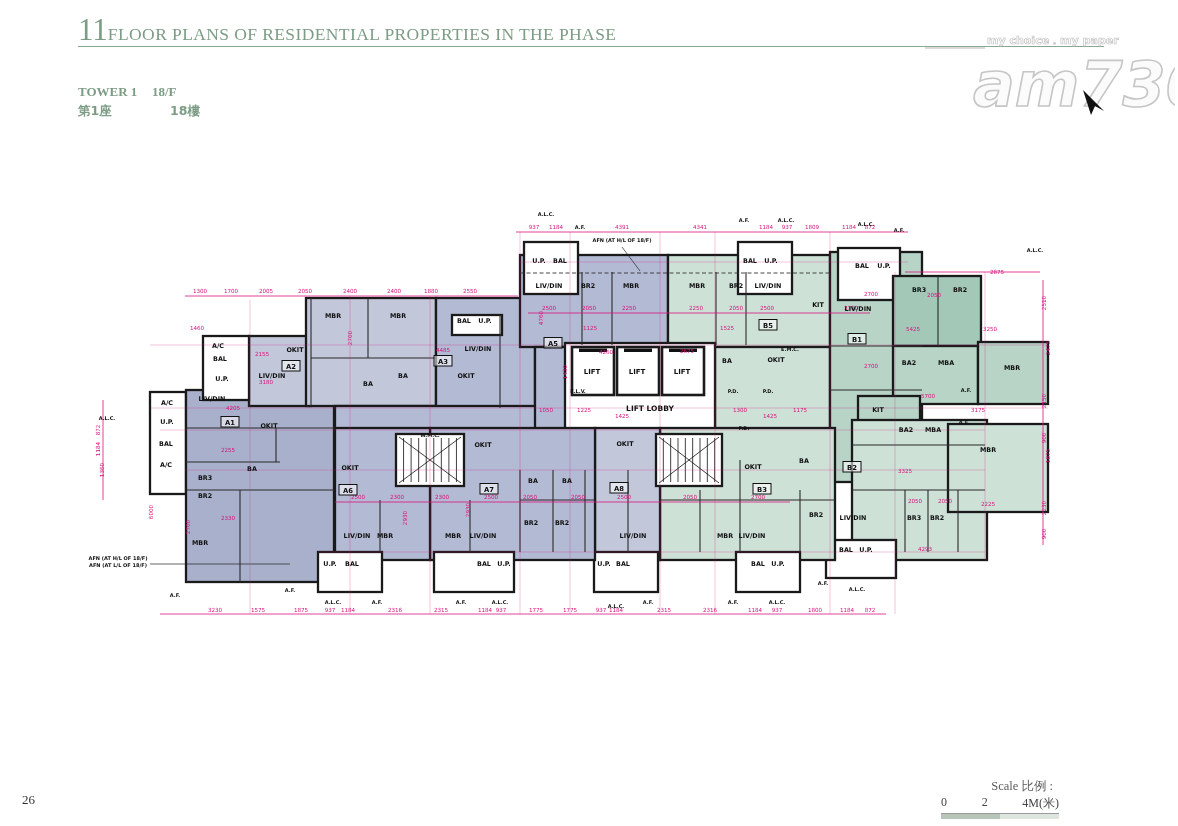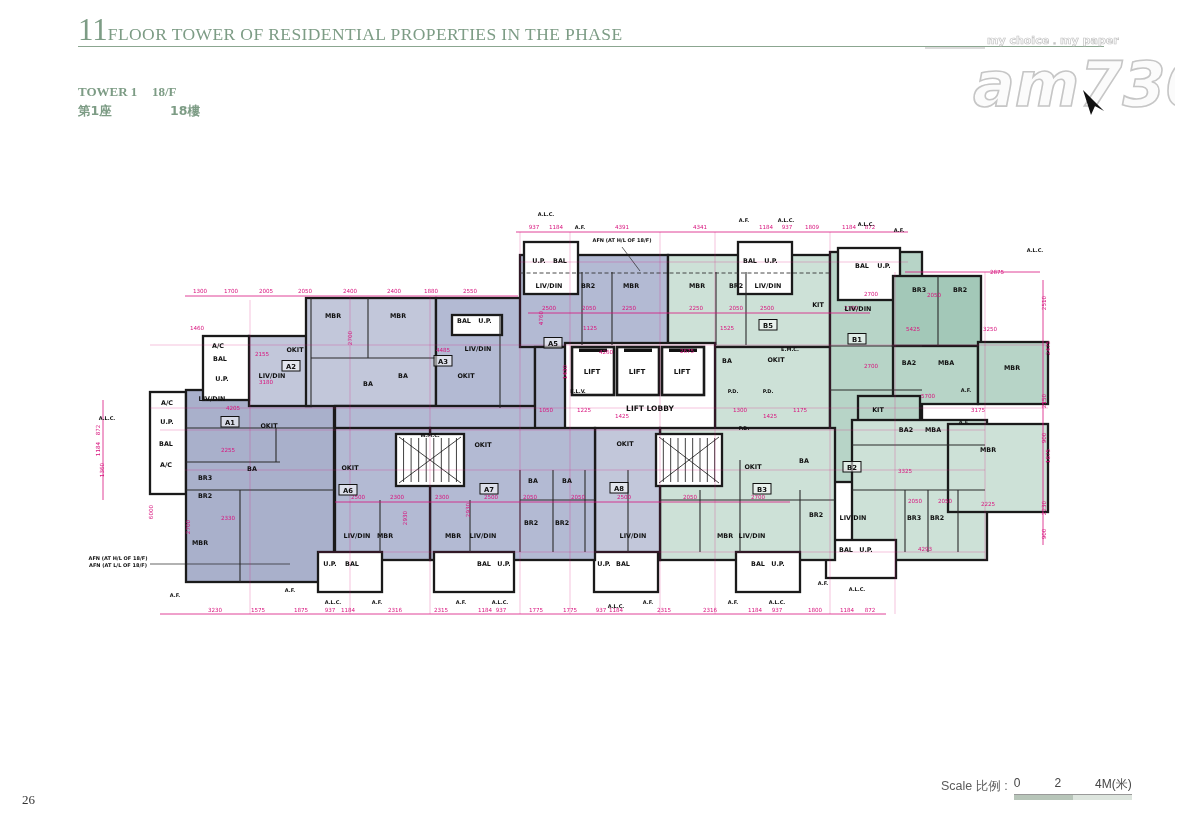--- a/index.html
+++ b/index.html
@@ -14,42 +14,42 @@
   .title-zh{font-family:"DejaVu Sans",sans-serif;font-size:16px;font-weight:bold;}
   .rule{left:78px;top:46px;width:1026px;height:0;border-top:1.5px solid #8ba690;}
   .tower{left:78px;top:84px;color:var(--accent,#7d9c85);
          font-family:"Liberation Serif","DejaVu Serif",serif;font-weight:bold;font-size:13px;}
   .tower .row{display:flex;margin-bottom:3px;align-items:center;}
   .tower .c1{width:74px;}
   .tower .zh{font-family:"DejaVu Sans",sans-serif;font-size:12.5px;gap:18px;}
   
   .wm{left:925px;top:18px;pointer-events:none;}
   
-  .scalebar{left:941px;top:776px;display:flex;align-items:flex-start;
-            font-family:Liberation Sans, sans-serif;color:#5c5c5c;font-size:12.5px;}
+  .scalebar{left:941px;top:776px;display:flex;align-items:flex-end;
+            font-family:Liberation Serif, serif;color:#5c5c5c;font-size:12.5px;flex-direction:column;}
   .scale-label{margin-right:6px;margin-top:2px;white-space:nowrap;}
   .bar-wrap{width:118px;}
   .ticks{display:flex;justify-content:space-between;font-size:12px;color:#444;
          border-bottom:1px solid #9a9a9a;padding-bottom:1px;}
   .bar{display:flex;height:5px;width:100%;}
   .seg{flex:1;}
   .seg1{background:#b7c5b9;}
   .seg2{background:#dde5de;}
   
   .pagenum{left:22px;top:792px;font-family:"Liberation Serif","DejaVu Serif",serif;
            font-size:13px;color:#333;}
   svg text{user-select:none;}
 </style>
 </head>
 <body>
 
 <div class="abs header">
   <div class="hline">
     <span class="sec-num">11</span>
-    <span class="title-en">FLOOR TOWER OF RESIDENTIAL PROPERTIES IN THE PHASE</span>
+    <span class="title-en">FLOOR PLANS OF RESIDENTIAL PROPERTIES IN THE PHASE</span>
   </div>
 </div>
 <div class="abs rule"></div>
 
 <div class="abs tower">
   <div class="row">
     <span class="c1">TOWER 1</span>
     <span>18/F</span>
   </div>
   <div class="row zh">

